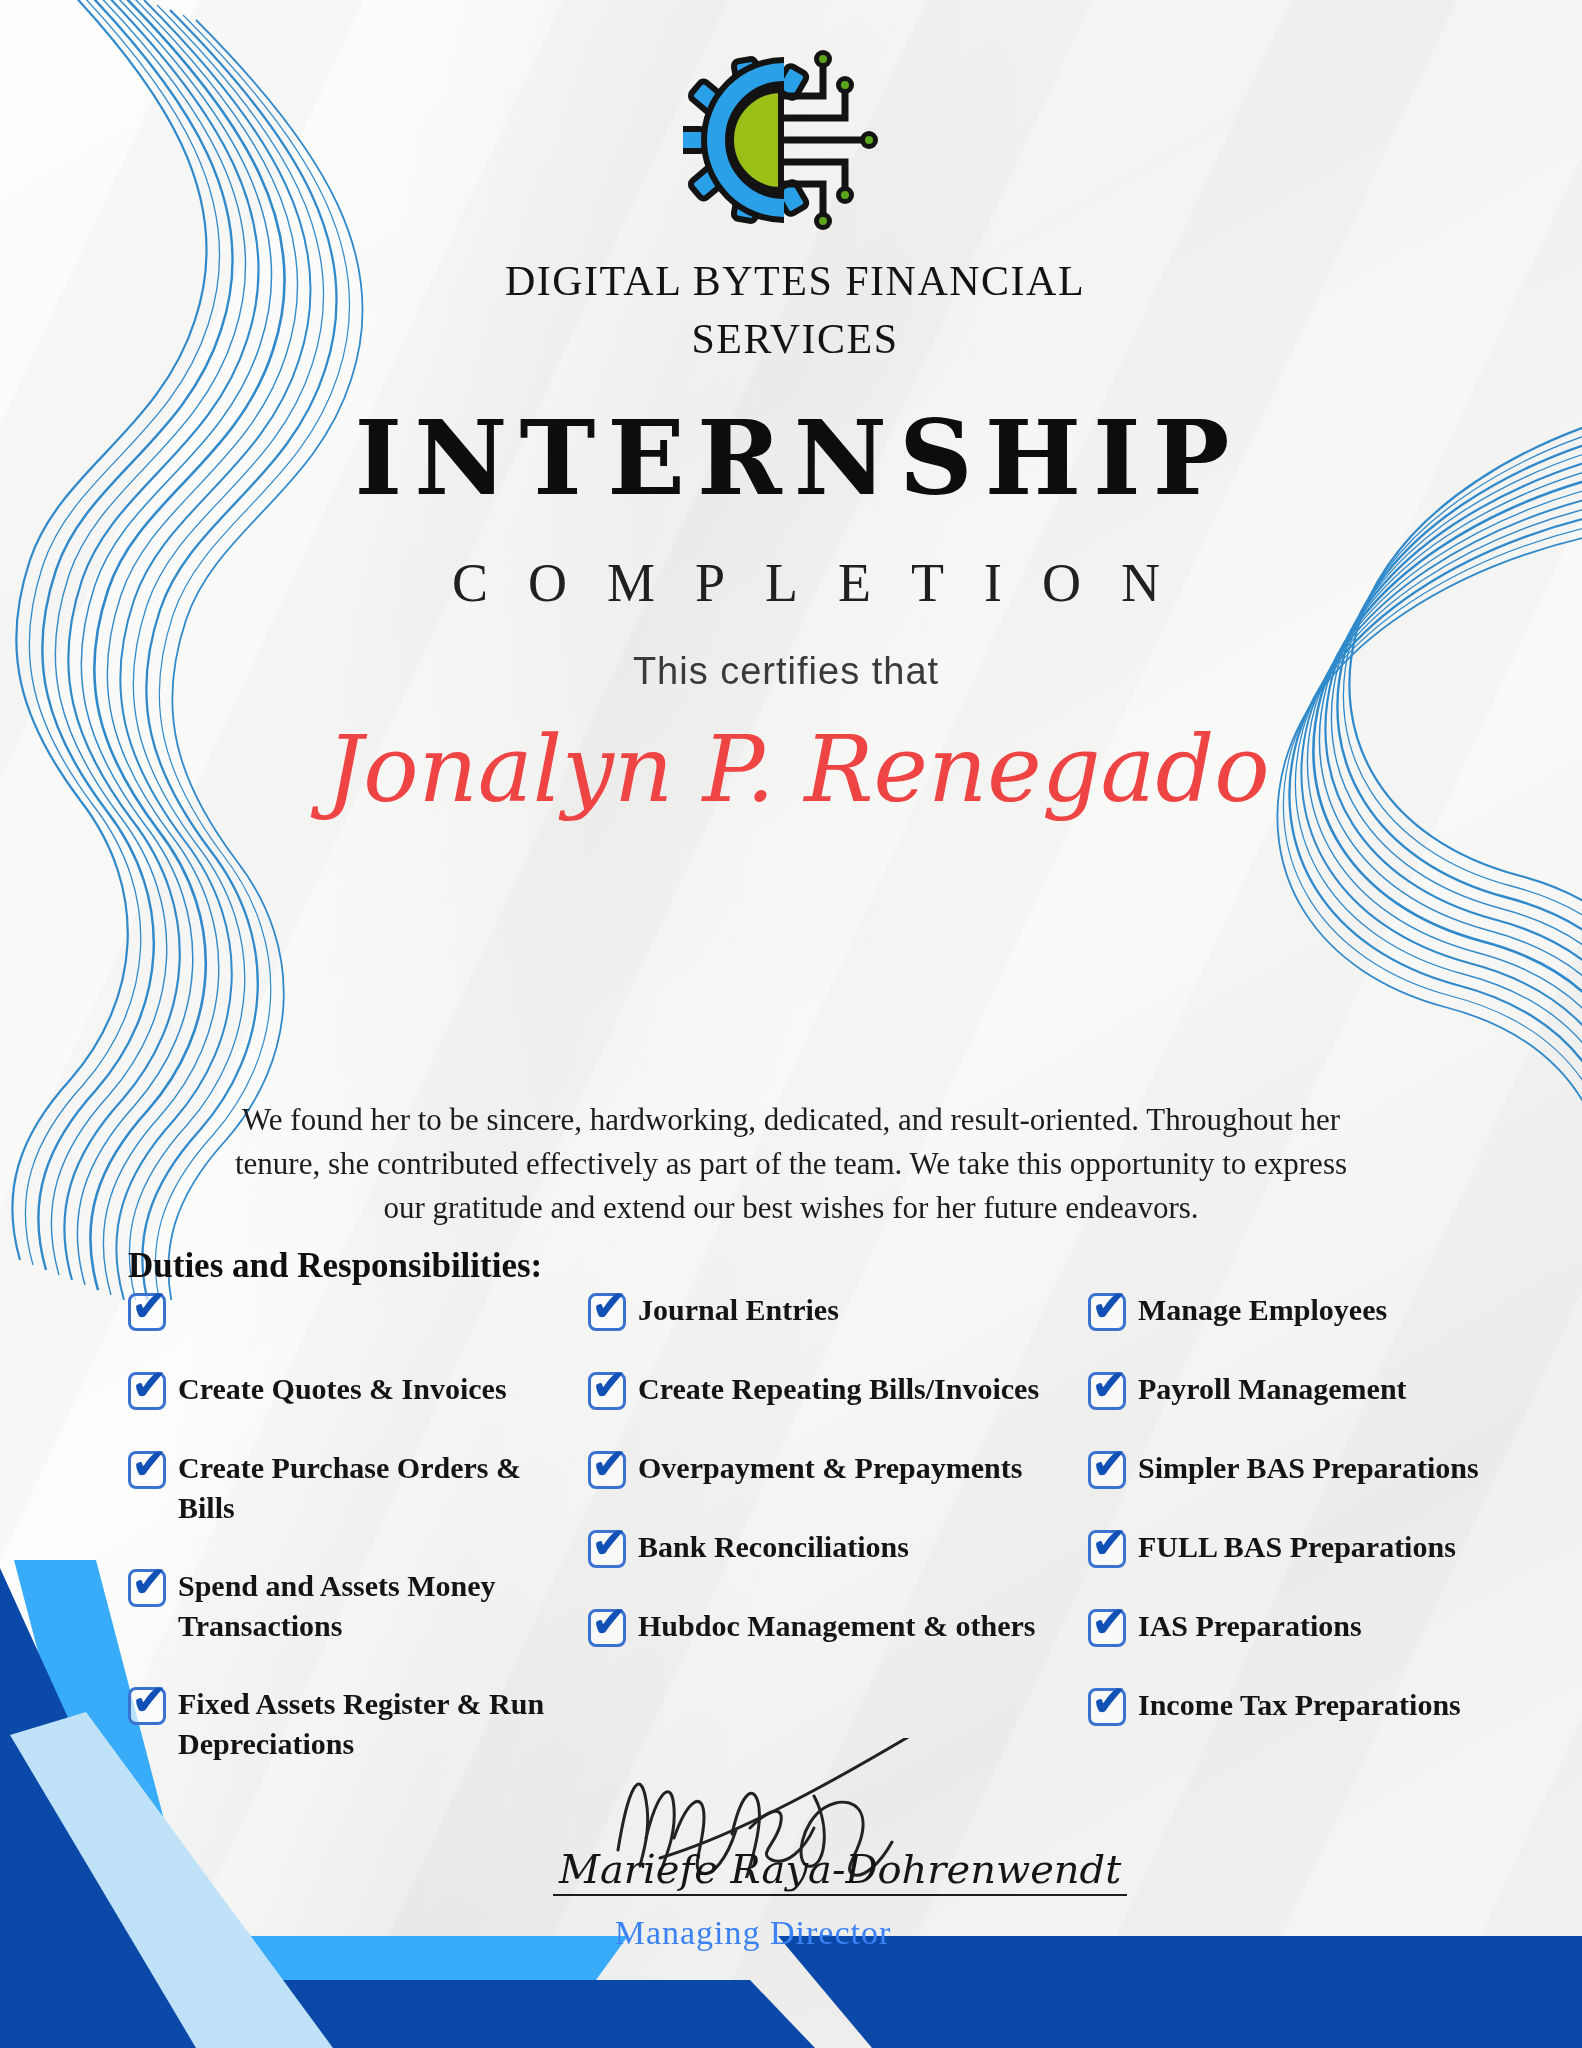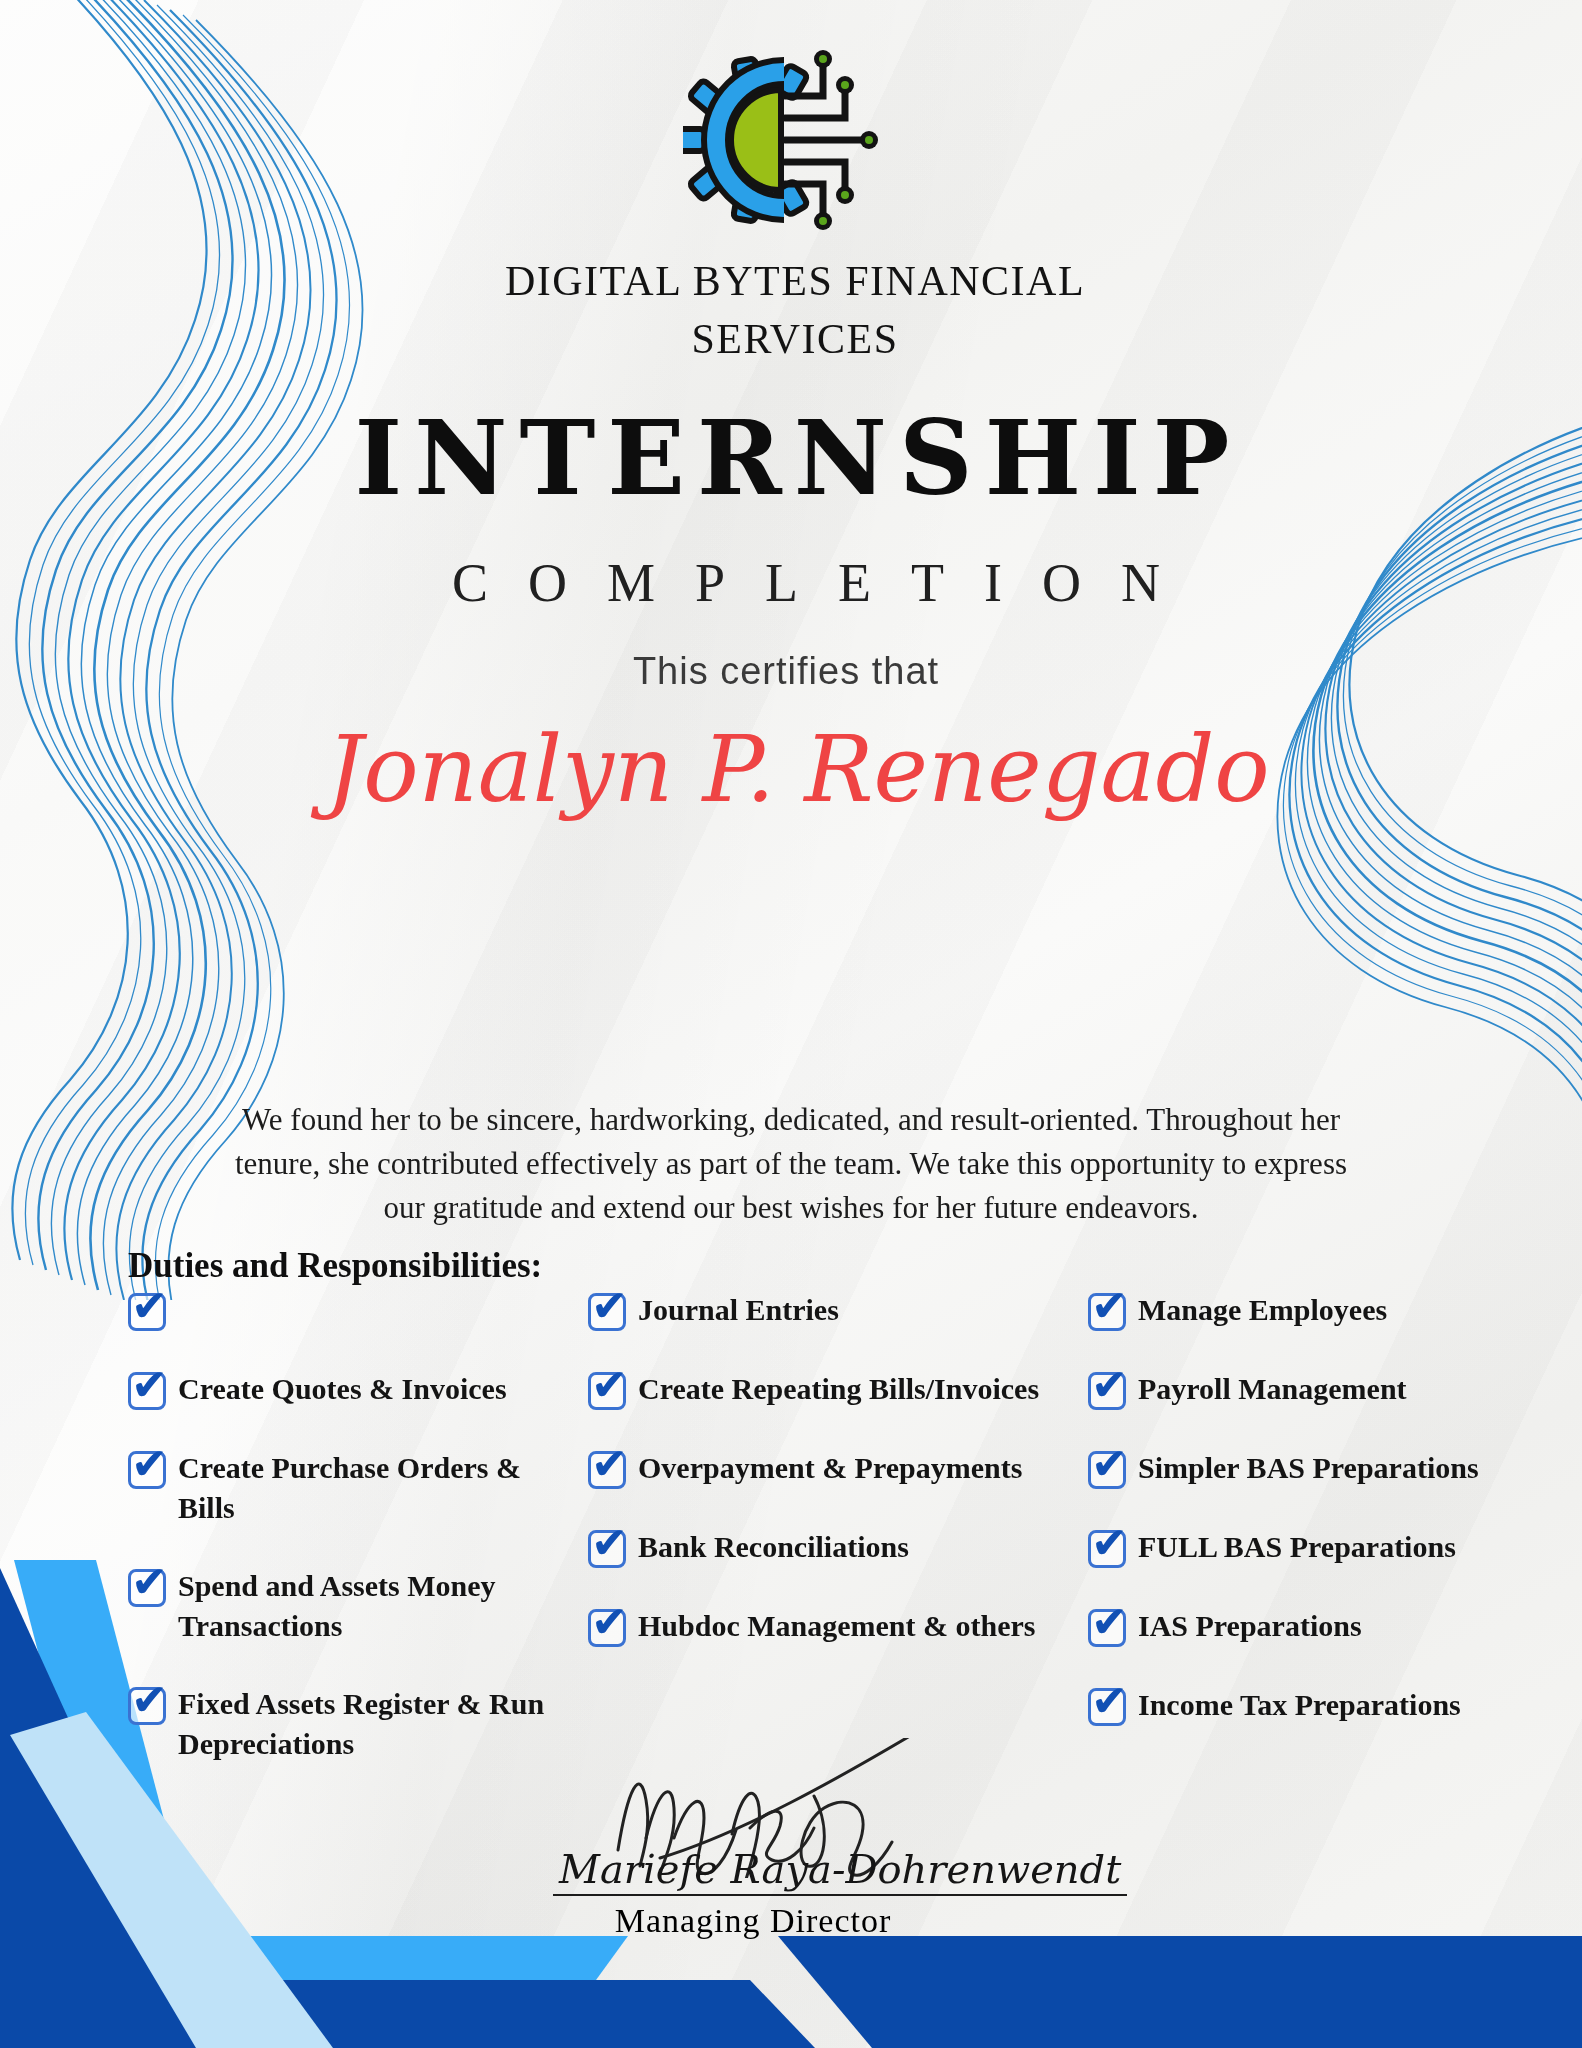--- a/index.html
+++ b/index.html
@@ -32,21 +32,21 @@
   .duty-col:nth-child(1){width:460px;}
   .duty-col:nth-child(2){width:500px;}
   .duty-col:nth-child(3){width:440px;}
   .duty-item{display:flex;gap:12px;align-items:flex-start;margin-bottom:38px;}
   .duty-label{font-size:30px;font-weight:bold;line-height:40px;color:#141414;padding-right:28px;}
   .checkbox{position:relative;flex:0 0 auto;width:32px;height:32px;margin-top:3px;border:3px solid #3a72d2;border-radius:8px;background:rgba(255,255,255,.65);}
   .check{position:absolute;left:0px;top:-16px;font-family:"DejaVu Sans",sans-serif;font-weight:bold;font-size:44px;color:#1150b4;}
 
   .sig-block{left:553px;top:1846px;width:400px;text-align:center;}
   .sig-name{font-family:"DejaVu Serif",serif;font-style:italic;font-size:40px;color:#151515;white-space:nowrap;border-bottom:2px solid #1c1c1c;padding:0 6px 2px 6px;display:inline-block;}
-  .sig-title{font-size:34px;color:#000000;letter-spacing:1px;margin-top:6px;}
+  .sig-title{font-size:34px;color:#3b82f6;letter-spacing:1px;margin-top:18px;}
 </style>
 </head>
 <body>
 
 <div class="sheen"></div>
 
 <svg class="deco" style="left:0;top:0;" width="430" height="1300" viewBox="0 0 430 1300" fill="none">
   <defs>
     <path id="lw" d="M 40 -40 C 170 90 235 200 195 320 C 160 430 60 470 30 560 C 0 650 20 720 80 800 C 150 890 140 1000 70 1080 C 20 1135 0 1190 20 1260"></path>
   </defs>

